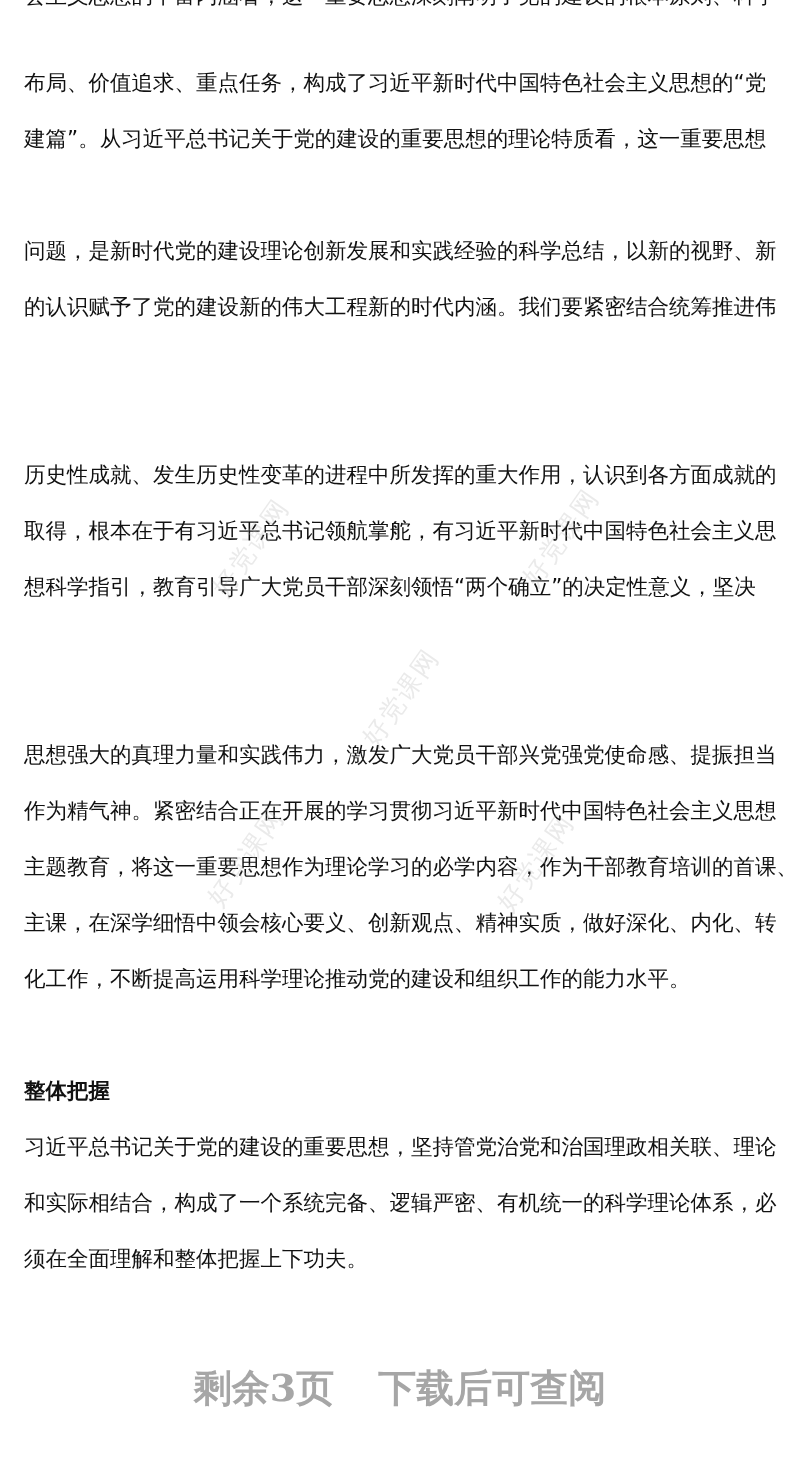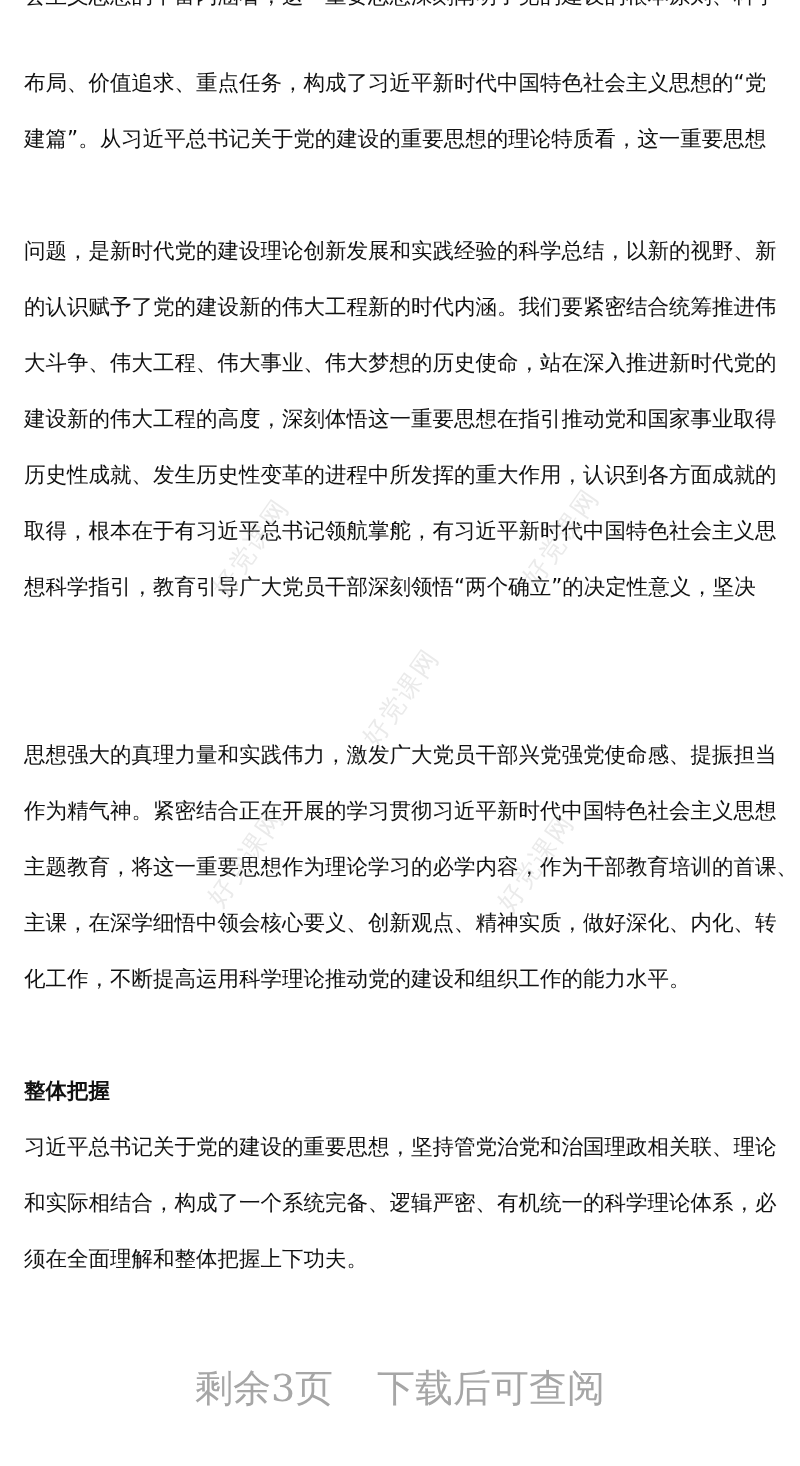--- a/index.html
+++ b/index.html
@@ -50,21 +50,21 @@
       letter-spacing: 2px;
     }
     .footer-banner {
       position: absolute;
       left: 0;
       top: 1360px;
       width: 800px;
       height: 56px;
       text-align: center;
       font-family: "DejaVu Serif", "Liberation Serif", serif;
-      font-weight: normal;
+      font-weight: bold;
       font-size: 38px;
       line-height: 56px;
       color: #a6a6a6;
     }
     .footer-banner span {
       display: inline-block;
     }
     .footer-banner .gap {
       width: 44px;
     }
@@ -72,22 +72,20 @@
 </head>
 <body>
 
 <div class="doc">
 
   <div class="line cut">会主义思想的丰富内涵看，这一重要思想深刻阐明了党的建设的根本原则、科学</div>
   <div class="line" style="top:68px">布局、价值追求、重点任务，构成了习近平新时代中国特色社会主义思想的“党</div>
   <div class="line" style="top:124px">建篇”。从习近平总书记关于党的建设的重要思想的理论特质看，这一重要思想</div>
   <div class="line" style="top:236px">问题，是新时代党的建设理论创新发展和实践经验的科学总结，以新的视野、新</div>
   <div class="line" style="top:292px">的认识赋予了党的建设新的伟大工程新的时代内涵。我们要紧密结合统筹推进伟</div>
-  <div class="line" style="top:348px">大斗争、伟大工程、伟大事业、伟大梦想的历史使命，站在深入推进新时代党的</div>
-  <div class="line" style="top:404px">建设新的伟大工程的高度，深刻体悟这一重要思想在指引推动党和国家事业取得</div>
   <div class="line" style="top:460px">历史性成就、发生历史性变革的进程中所发挥的重大作用，认识到各方面成就的</div>
   <div class="line" style="top:516px">取得，根本在于有习近平总书记领航掌舵，有习近平新时代中国特色社会主义思</div>
   <div class="line" style="top:572px">想科学指引，教育引导广大党员干部深刻领悟“两个确立”的决定性意义，坚决</div>
   <div class="line" style="top:740px">思想强大的真理力量和实践伟力，激发广大党员干部兴党强党使命感、提振担当</div>
   <div class="line" style="top:796px">作为精气神。紧密结合正在开展的学习贯彻习近平新时代中国特色社会主义思想</div>
   <div class="line" style="top:852px">主题教育，将这一重要思想作为理论学习的必学内容，作为干部教育培训的首课、</div>
   <div class="line" style="top:908px">主课，在深学细悟中领会核心要义、创新观点、精神实质，做好深化、内化、转</div>
   <div class="line" style="top:964px">化工作，不断提高运用科学理论推动党的建设和组织工作的能力水平。</div>
   <div class="line bold" style="top:1076px">整体把握</div>
   <div class="line" style="top:1132px">习近平总书记关于党的建设的重要思想，坚持管党治党和治国理政相关联、理论</div>

